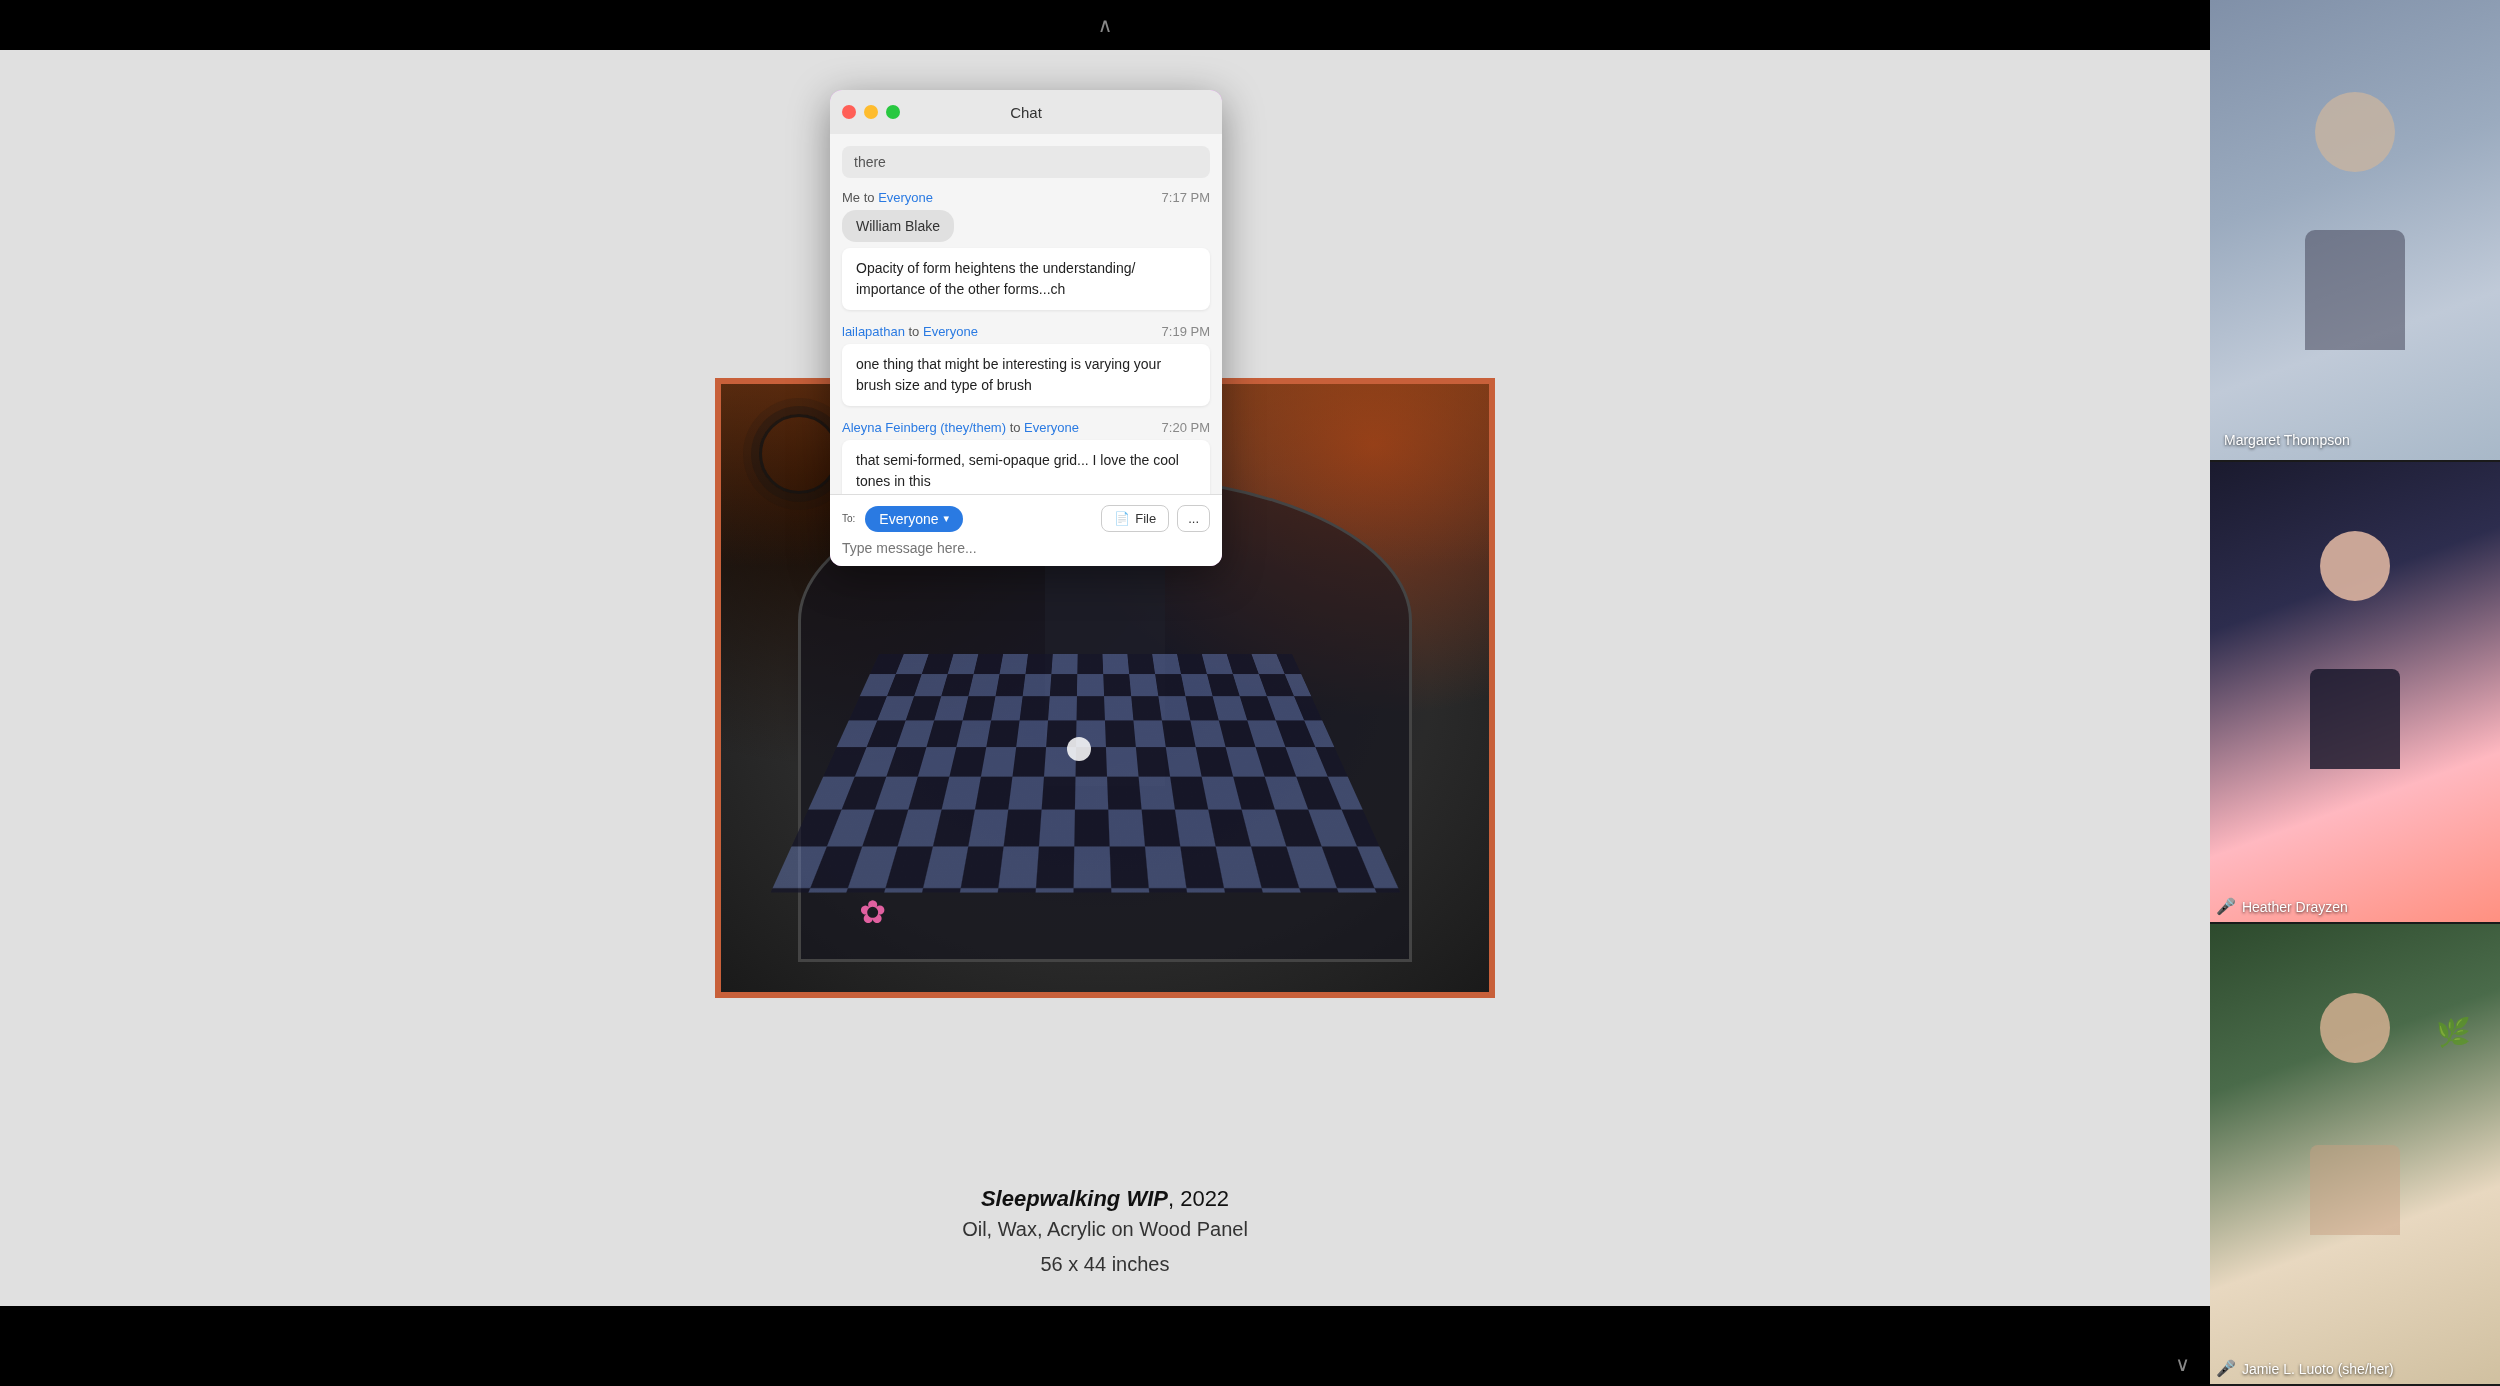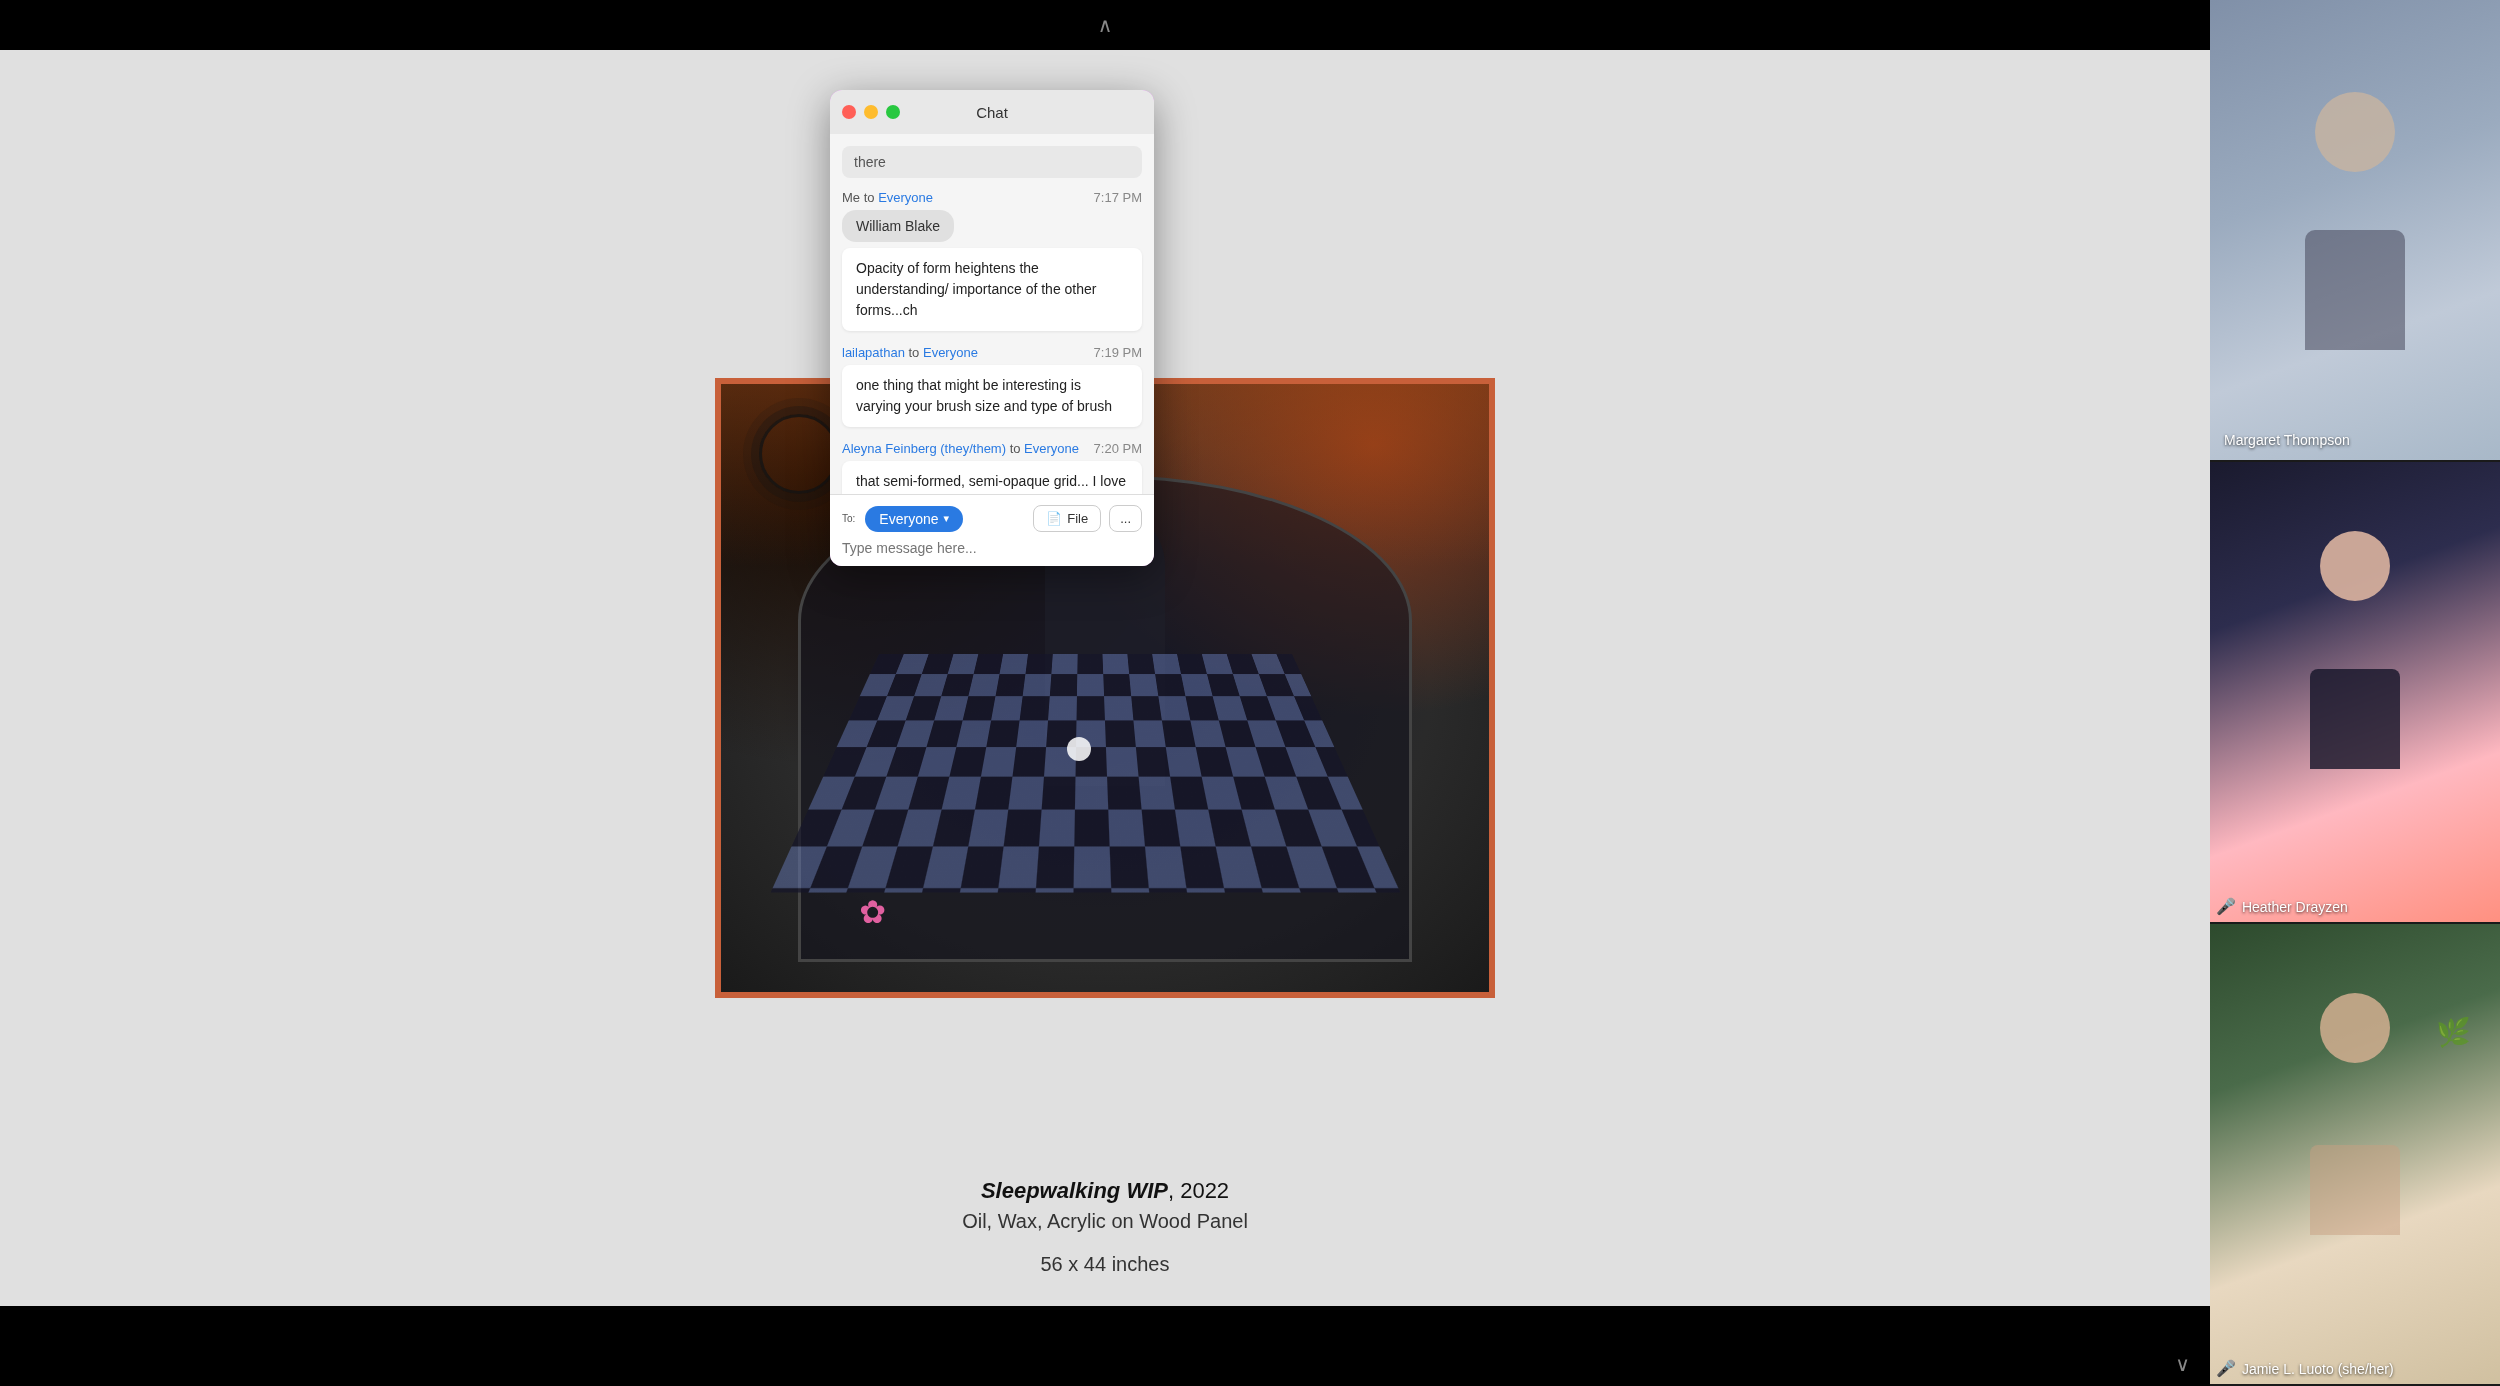--- a/index.html
+++ b/index.html
@@ -170,33 +170,33 @@
       color: #111;
       margin-bottom: 6px;
     }
     .artwork-title .wip {
       font-weight: bold;
       font-style: italic;
     }
     .artwork-subtitle {
       font-size: 20px;
       color: #333;
-      margin-bottom: 20px;
+      margin-bottom: 12px;
     }
     .artwork-size {
       font-size: 20px;
       color: #333;
     }
 
     
     .chat-panel {
       position: absolute;
       top: 40px;
       left: 830px;
-      width: 324px;
+      width: 392px;
       background: #f0abfc;
       border-radius: 12px;
       box-shadow: 0 10px 40px rgba(0,0,0,0.4);
       overflow: hidden;
       z-index: 10;
     }
 
     .chat-titlebar {
       height: 44px;
       background: #e8e8e8;

